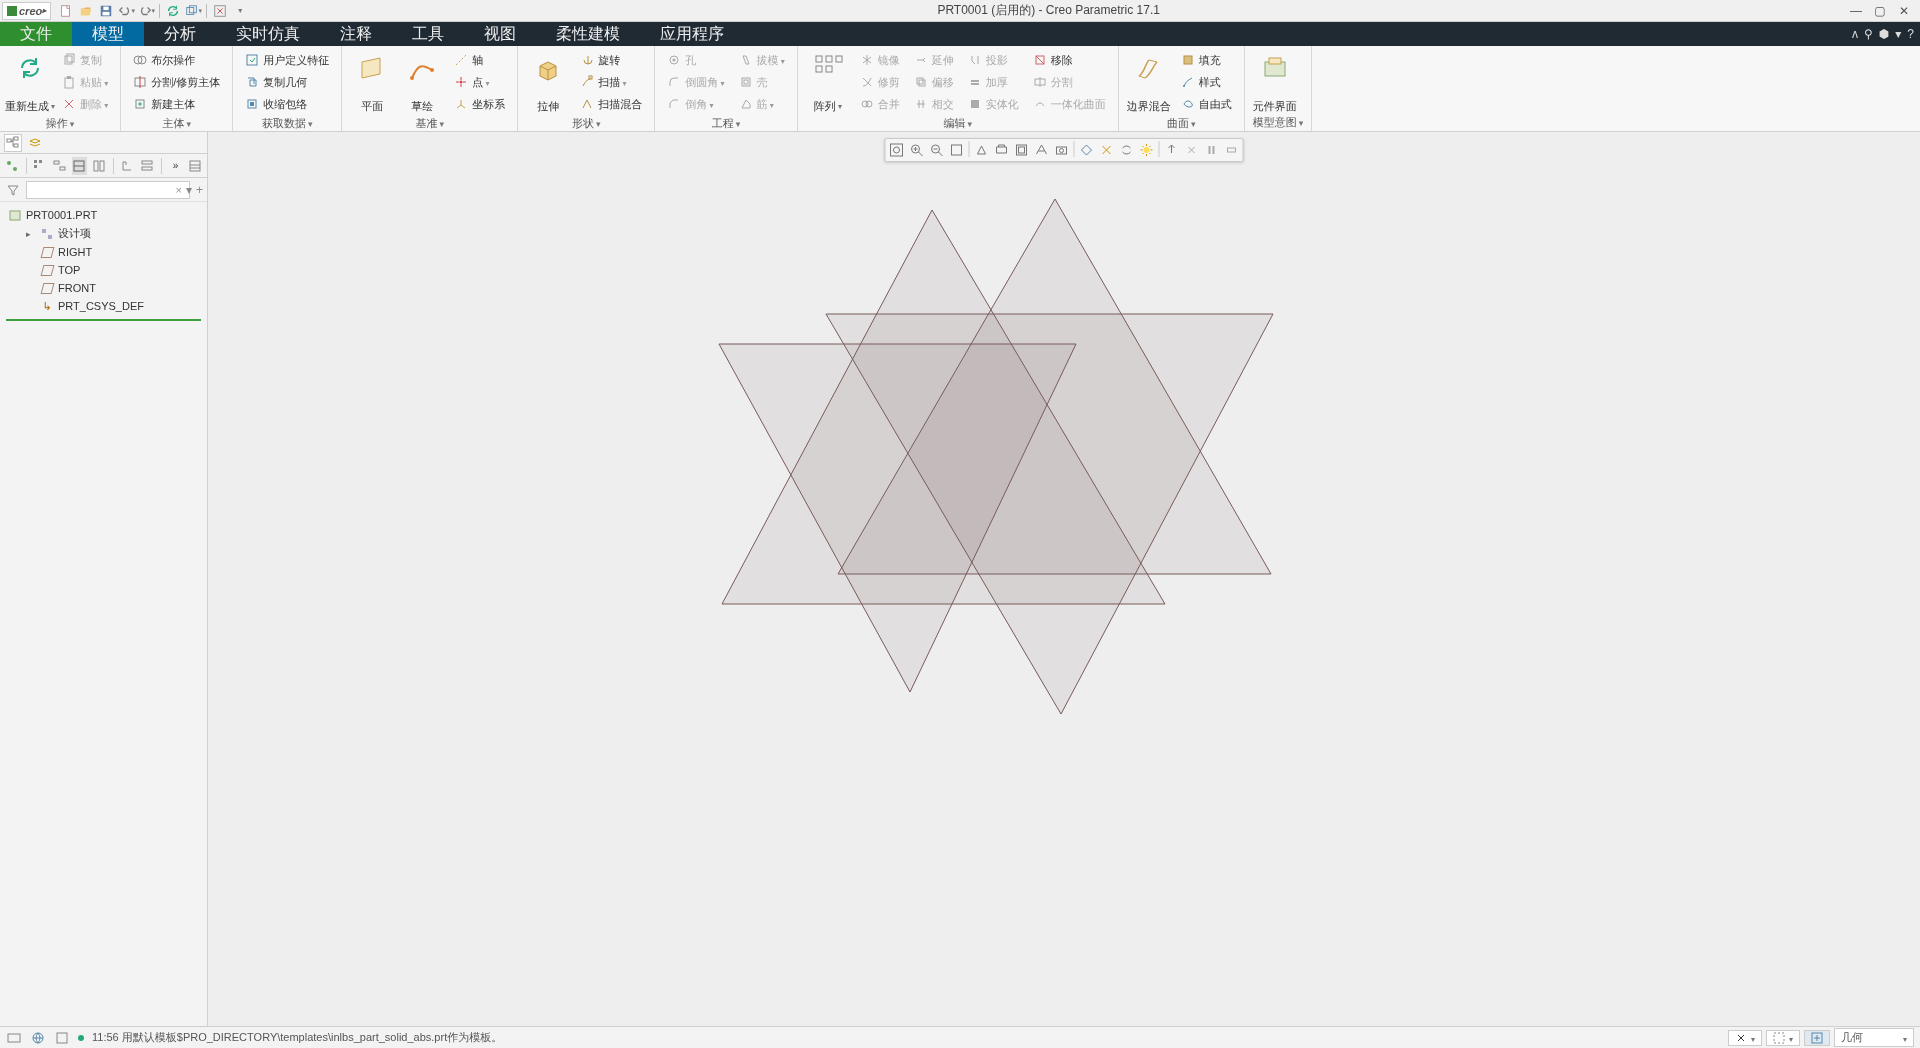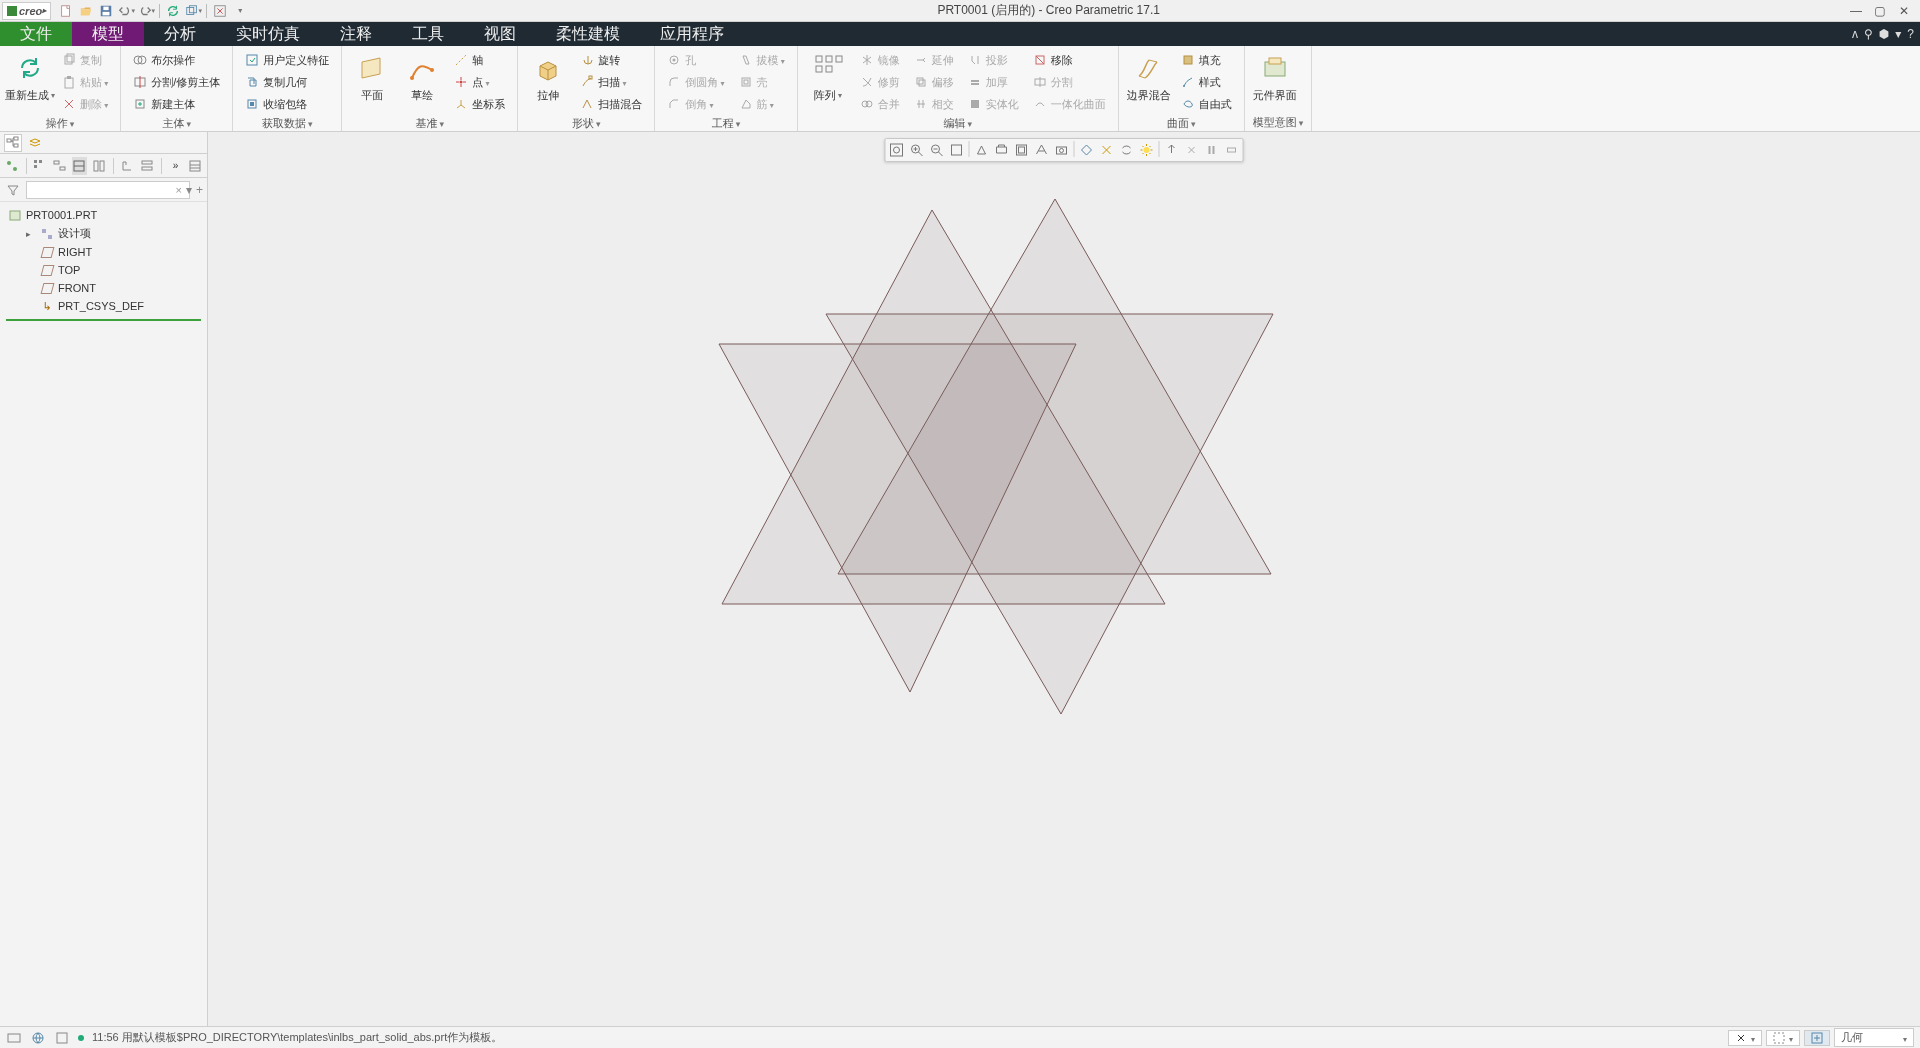--- a/index.html
+++ b/index.html
@@ -14,32 +14,32 @@
 .qat-btn svg { width: 14px; height: 14px; }
 .qat-sep { width: 1px; height: 14px; background: #bbb; margin: 0 2px; }
 .title-center { flex: 1; text-align: center; color: #444; font-size: 12px; }
 .win-btns { display: flex; gap: 8px; padding-right: 6px; }
 .win-btn { width: 16px; height: 16px; display: flex; align-items: center; justify-content: center; cursor: pointer; color: #555; }
 
 
 .menutabs { height: 24px; background: #1f2a33; display: flex; align-items: stretch; color: #eee; }
 .menutab { padding: 8px 20px; display: flex; align-items: center; cursor: pointer; font-size: 16px; }
 .menutab.file { background: #2f8f2f; }
-.menutab.active { background: #701a75; }
+.menutab.active { background: #0369a1; }
 .menutabs-right { margin-left: auto; display: flex; align-items: center; padding-right: 6px; gap: 6px; color: #ddd; }
 .menutabs-right span { cursor: pointer; font-size: 12px; }
 
 
 .ribbon { height: 86px; background: #f7f7f7; border-bottom: 1px solid #cfcfcf; display: flex; }
 .ribbon-group { border-right: 1px solid #d8d8d8; padding: 2px 8px 0 8px; display: flex; flex-direction: column; }
 .ribbon-body { flex: 1; display: flex; align-items: flex-start; gap: 6px; }
 .ribbon-label { text-align: center; font-size: 11px; color: #555; padding: 2px 0 1px 0; position: relative; }
 .ribbon-label .dd::after { content: "▾"; font-size: 9px; margin-left: 2px; color: #777; }
 
-.big-btn { width: 44px; display: flex; flex-direction: column; align-items: center; gap: 5px; padding-top: 4px; cursor: pointer; }
+.big-btn { width: 44px; display: flex; flex-direction: column; align-items: center; gap: 16px; padding-top: 4px; cursor: pointer; }
 .big-btn .ic { width: 32px; height: 32px; display: flex; align-items: center; justify-content: center; }
 .big-btn .lb { font-size: 11px; color: #333; text-align: center; line-height: 12px; white-space: nowrap; }
 .big-btn .lb.dd::after { content: " ▾"; font-size: 8px; color: #777; vertical-align: middle; }
 
 .small-col { display: flex; flex-direction: column; gap: 2px; padding-top: 2px; }
 .small-btn { height: 20px; display: flex; align-items: center; gap: 4px; padding: 0 4px; cursor: pointer; white-space: nowrap; font-size: 11px; }
 .small-btn.disabled { color: #aaa; }
 .small-btn .sic { width: 14px; height: 14px; display: flex; align-items: center; justify-content: center; }
 .small-btn .sic svg { width: 14px; height: 14px; }
 .small-btn .dd::after { content: " ▾"; font-size: 8px; color: #999; }

